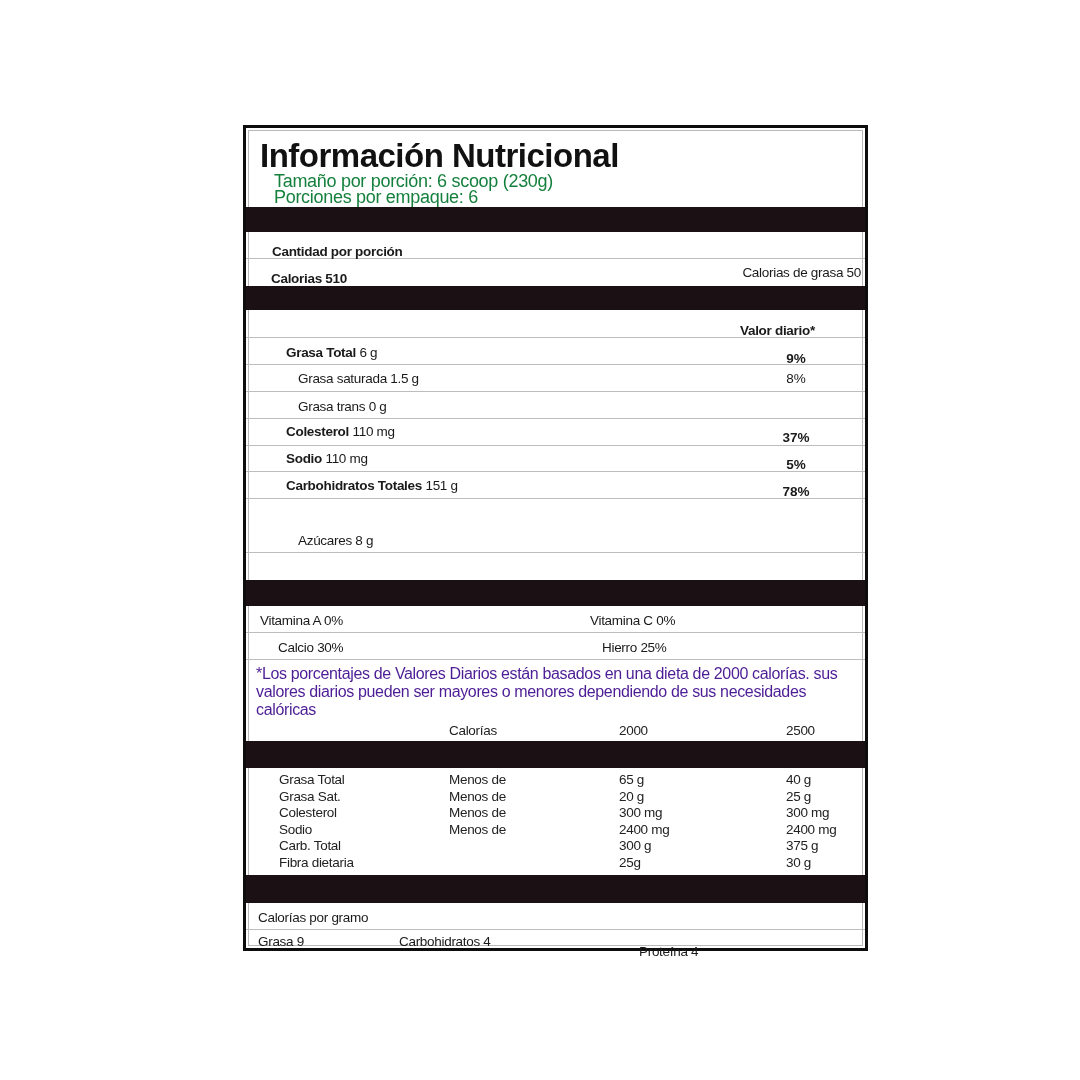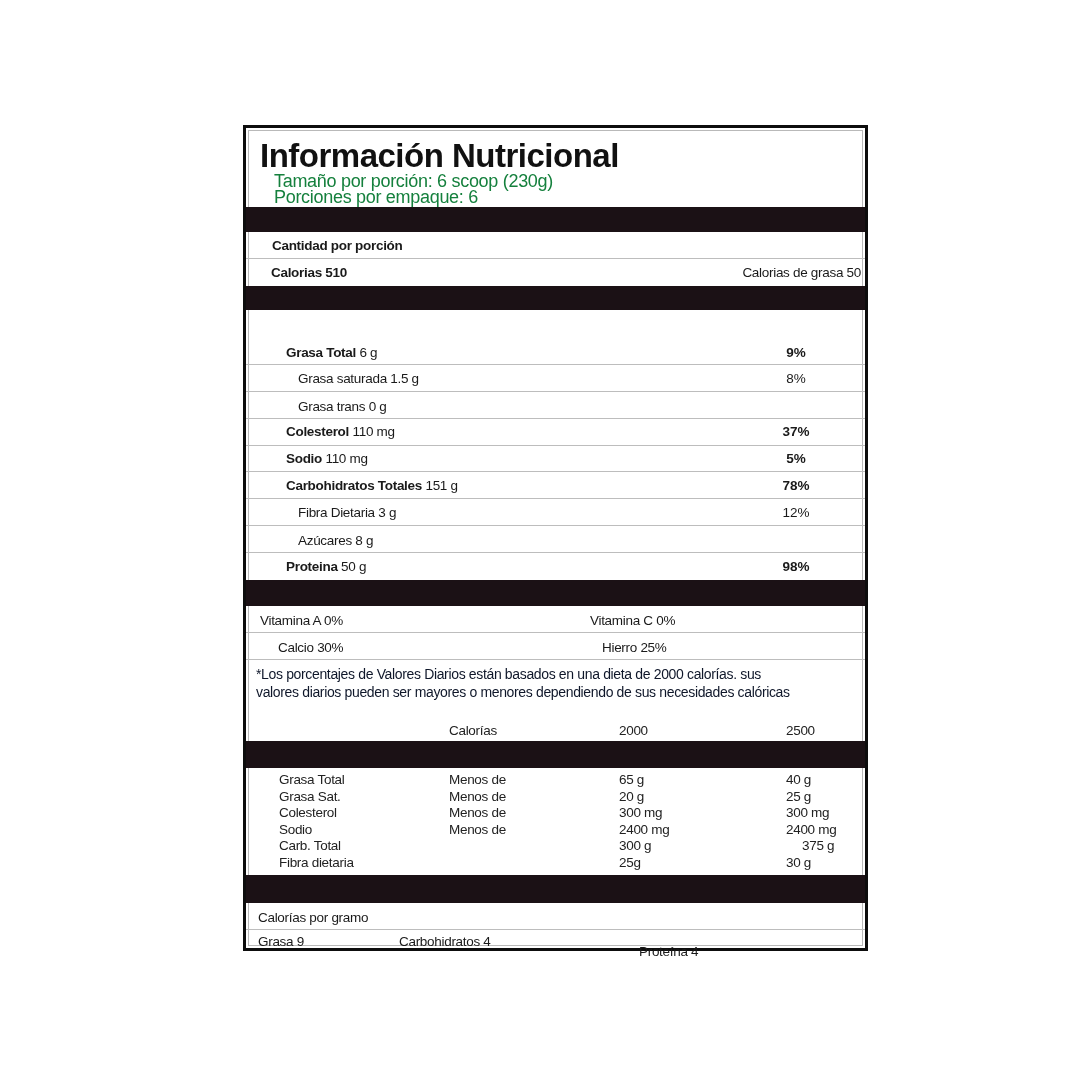--- a/index.html
+++ b/index.html
@@ -7,23 +7,23 @@
          font-family:"Liberation Sans", sans-serif; color:#1a1a1a; }
   .label { position:absolute; left:243px; top:125px; width:625px; height:826px;
            box-sizing:border-box; border:3px solid #0d0d0d; background:#fff; }
   .inner { position:absolute; left:2px; top:2px; right:2px; bottom:2px; border:1px solid #b9b9b9; }
   .abs { position:absolute; }
   .title { left:14px; top:10px; font-size:33px; font-weight:bold; letter-spacing:-0.5px; color:#111; line-height:36px; }
   .sub { left:28px; font-size:18px; color:#15803d; line-height:16px; letter-spacing:-0.3px; }
   .bar { position:absolute; left:0; right:0; background:#1b1115; }
   .row { position:absolute; left:0; right:0; border-bottom:1.5px solid #bdbdbd; }
   .t { position:absolute; font-size:13.5px; letter-spacing:-0.3px; white-space:nowrap; }
-  .b { font-weight:bold; }
+  .b { font-weight:bold;margin-top:6px; }
   .pct { position:absolute; left:500px; width:100px; text-align:center; font-size:13.5px; }
-  .note { left:10px; top:537px; font-size:14px; line-height:18px; color:#0f172a; letter-spacing:-0.35px; }
+  .note { left:10px; top:537px; font-size:16px; line-height:18px; color:#4c1d95; letter-spacing:-0.35px; }
   .ref { position:absolute; font-size:13.5px; line-height:16.5px; letter-spacing:-0.3px; color:#222; }
 </style>
 </head>
 <body>
 
 <div class="label">
   <div class="inner"></div>
 
   <div class="abs title">Información Nutricional</div>
   <div class="abs sub" style="top:45px;">Tamaño por porción: 6 scoop (230g)</div>
@@ -34,20 +34,23 @@
   <div class="row" style="top:104px;height:26px;">
     <span class="t b" style="left:26px;top:6px;">Cantidad por porción</span>
   </div>
   <div class="row" style="top:131px;height:26px;border-bottom:none;">
     <span class="t b" style="left:25px;top:6px;">Calorias 510</span>
     <span class="t" style="right:4px;top:6px;">Calorias de grasa 50</span>
   </div>
 
   <div class="bar" style="top:158px;height:24px;"></div>
 
+  <div class="row" style="top:182px;height:27px;">
+    <span class="t b" style="left:494px;top:7px;">Valor diario*</span>
+  </div>
 
   <div class="row" style="top:211px;height:25px;">
     <span class="t" style="left:40px;top:6px;"><b>Grasa Total</b><span> 6 g</span></span>
     <span class="pct b" style="top:6px;">9%</span>
   </div>
   <div class="row" style="top:237px;height:26px;">
     <span class="t" style="left:52px;top:6px;">Grasa saturada 1.5 g</span>
     <span class="pct" style="top:6px;">8%</span>
   </div>
   <div class="row" style="top:264px;height:26px;">
@@ -58,30 +61,22 @@
     <span class="pct b" style="top:5px;">37%</span>
   </div>
   <div class="row" style="top:318px;height:25px;">
     <span class="t" style="left:40px;top:5px;"><b>Sodio</b><span> 110 mg</span></span>
     <span class="pct b" style="top:5px;">5%</span>
   </div>
   <div class="row" style="top:344px;height:26px;padding-left:24px;">
     <span class="t" style="left:40px;top:6px;"><b>Carbohidratos Totales</b><span> 151 g</span></span>
     <span class="pct b" style="top:6px;">78%</span>
   </div>
-  <div class="row" style="top:371px;height:26px;">
-    <span class="t" style="left:52px;top:6px;">Fibra Dietaria 3 g</span>
-    <span class="pct" style="top:6px;">12%</span>
-  </div>
   <div class="row" style="top:398px;height:26px;">
     <span class="t" style="left:52px;top:7px;">Azúcares 8 g</span>
-  </div>
-  <div class="row" style="top:425px;height:27px;border-bottom:none;">
-    <span class="t" style="left:40px;top:6px;"><b>Proteina</b><span> 50 g</span></span>
-    <span class="pct b" style="top:6px;">98%</span>
   </div>
 
   <div class="bar" style="top:452px;height:26px;"></div>
 
   <div class="row" style="top:478px;height:26px;">
     <span class="t" style="left:14px;top:7px;">Vitamina A 0%</span>
     <span class="t" style="left:344px;top:7px;">Vitamina C 0%</span>
   </div>
   <div class="row" style="top:505px;height:26px;">
     <span class="t" style="left:32px;top:7px;">Calcio 30%</span>
@@ -119,21 +114,21 @@
     <div class="ref" style="position:static;">300 mg</div>
     <div class="ref" style="position:static;">2400 mg</div>
     <div class="ref" style="position:static;">300 g</div>
     <div class="ref" style="position:static;">25g</div>
   </div>
   <div class="abs" style="left:540px;top:644px;">
     <div class="ref" style="position:static;">40 g</div>
     <div class="ref" style="position:static;">25 g</div>
     <div class="ref" style="position:static;">300 mg</div>
     <div class="ref" style="position:static;">2400 mg</div>
-    <div class="ref" style="position:static;margin-left:16px;">375 g</div>
+    <div class="ref" style="position:static;">375 g</div>
     <div class="ref" style="position:static;">30 g</div>
   </div>
 
   <div class="bar" style="top:747px;height:28px;"></div>
 
   <div class="row" style="top:775px;height:26px;">
     <span class="t" style="left:12px;top:7px;">Calorías por gramo</span>
   </div>
   <span class="t" style="left:12px;top:806px;">Grasa 9</span>
   <span class="t" style="left:153px;top:806px;">Carbohidratos 4</span>

